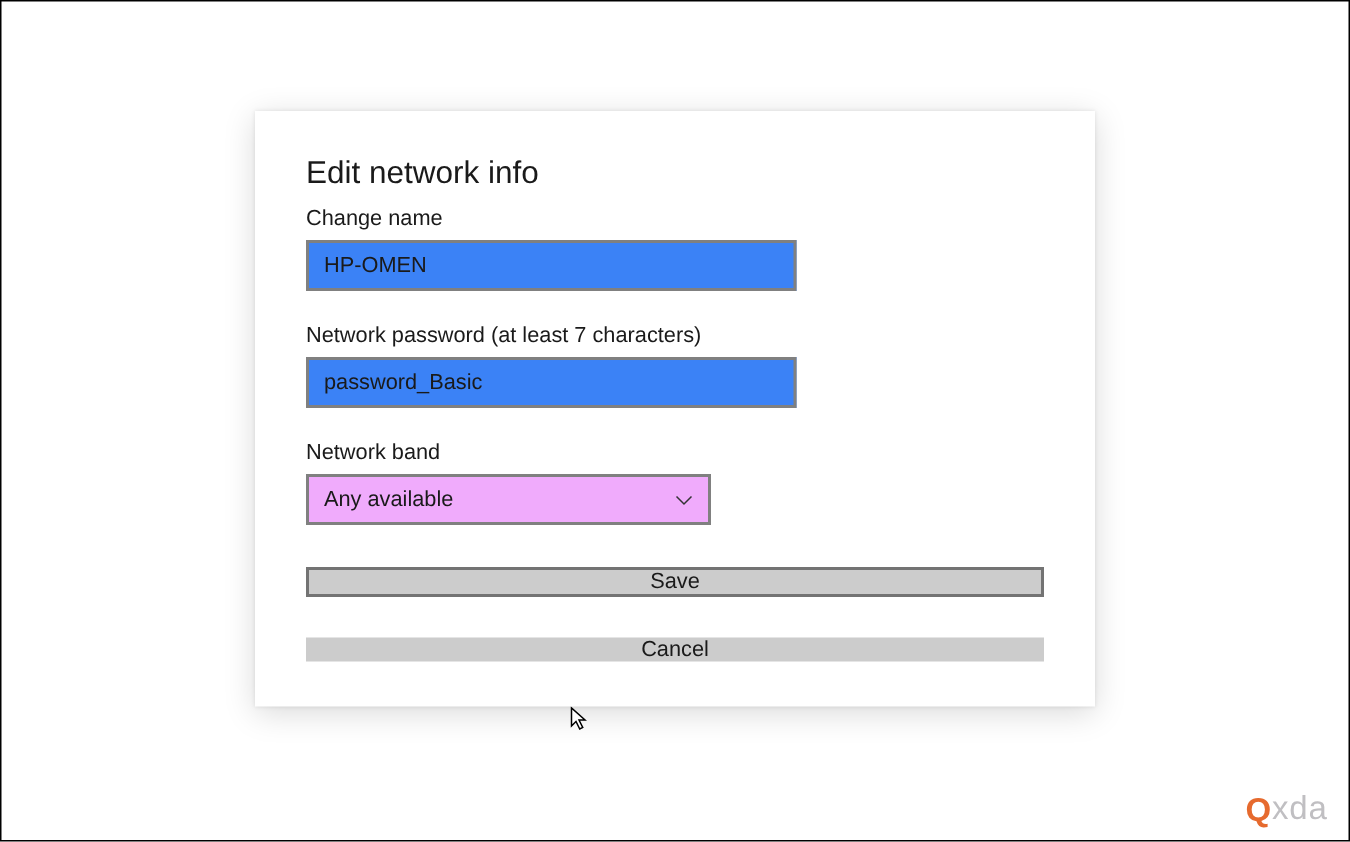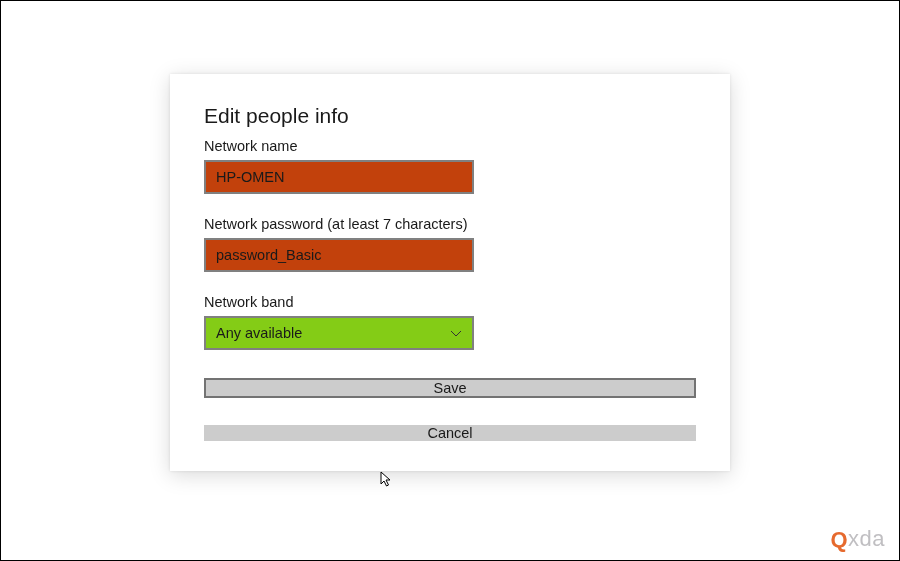--- a/index.html
+++ b/index.html
@@ -41,35 +41,35 @@
     .field-group {
       margin-bottom: 22px;
     }
     .field-label {
       font-size: 14.5px;
       color: #1a1a1a;
       margin-bottom: 6px;
       display: block;
     }
     .text-input {
-      width: 270px;
+      width: 327px;
       height: 34px;
       border: 2px solid #808080;
-      background: #c2410c;
+      background: #3b82f6;
       padding: 0 10px;
       font-size: 14.5px;
       color: #1a1a1a;
       font-family: inherit;
       outline: none;
     }
     .select-wrap {
       width: 270px;
       height: 34px;
       border: 2px solid #808080;
-      background: #84cc16;
+      background: #f0abfc;
       display: flex;
       align-items: center;
       justify-content: space-between;
       padding: 0 10px;
       font-size: 14.5px;
       color: #1a1a1a;
       cursor: default;
     }
     .chevron {
       width: 12px;
@@ -135,24 +135,24 @@
       color: #E66A2E;
       font-weight: 700;
       display: inline-block;
       transform: translateY(1px);
     }
   </style>
 </head>
 <body>
 
 <div class="dialog">
-  <h1 class="dialog-title">Edit people info</h1>
+  <h1 class="dialog-title">Edit network info</h1>
 
   <div class="field-group">
-    <label class="field-label">Network name</label>
+    <label class="field-label">Change name</label>
     <input type="text" class="text-input" value="HP-OMEN" style="">
   </div>
 
   <div class="field-group">
     <label class="field-label">Network password (at least 7 characters)</label>
     <input type="text" class="text-input" value="password_Basic" style="">
   </div>
 
   <div class="field-group">
     <label class="field-label">Network band</label>

